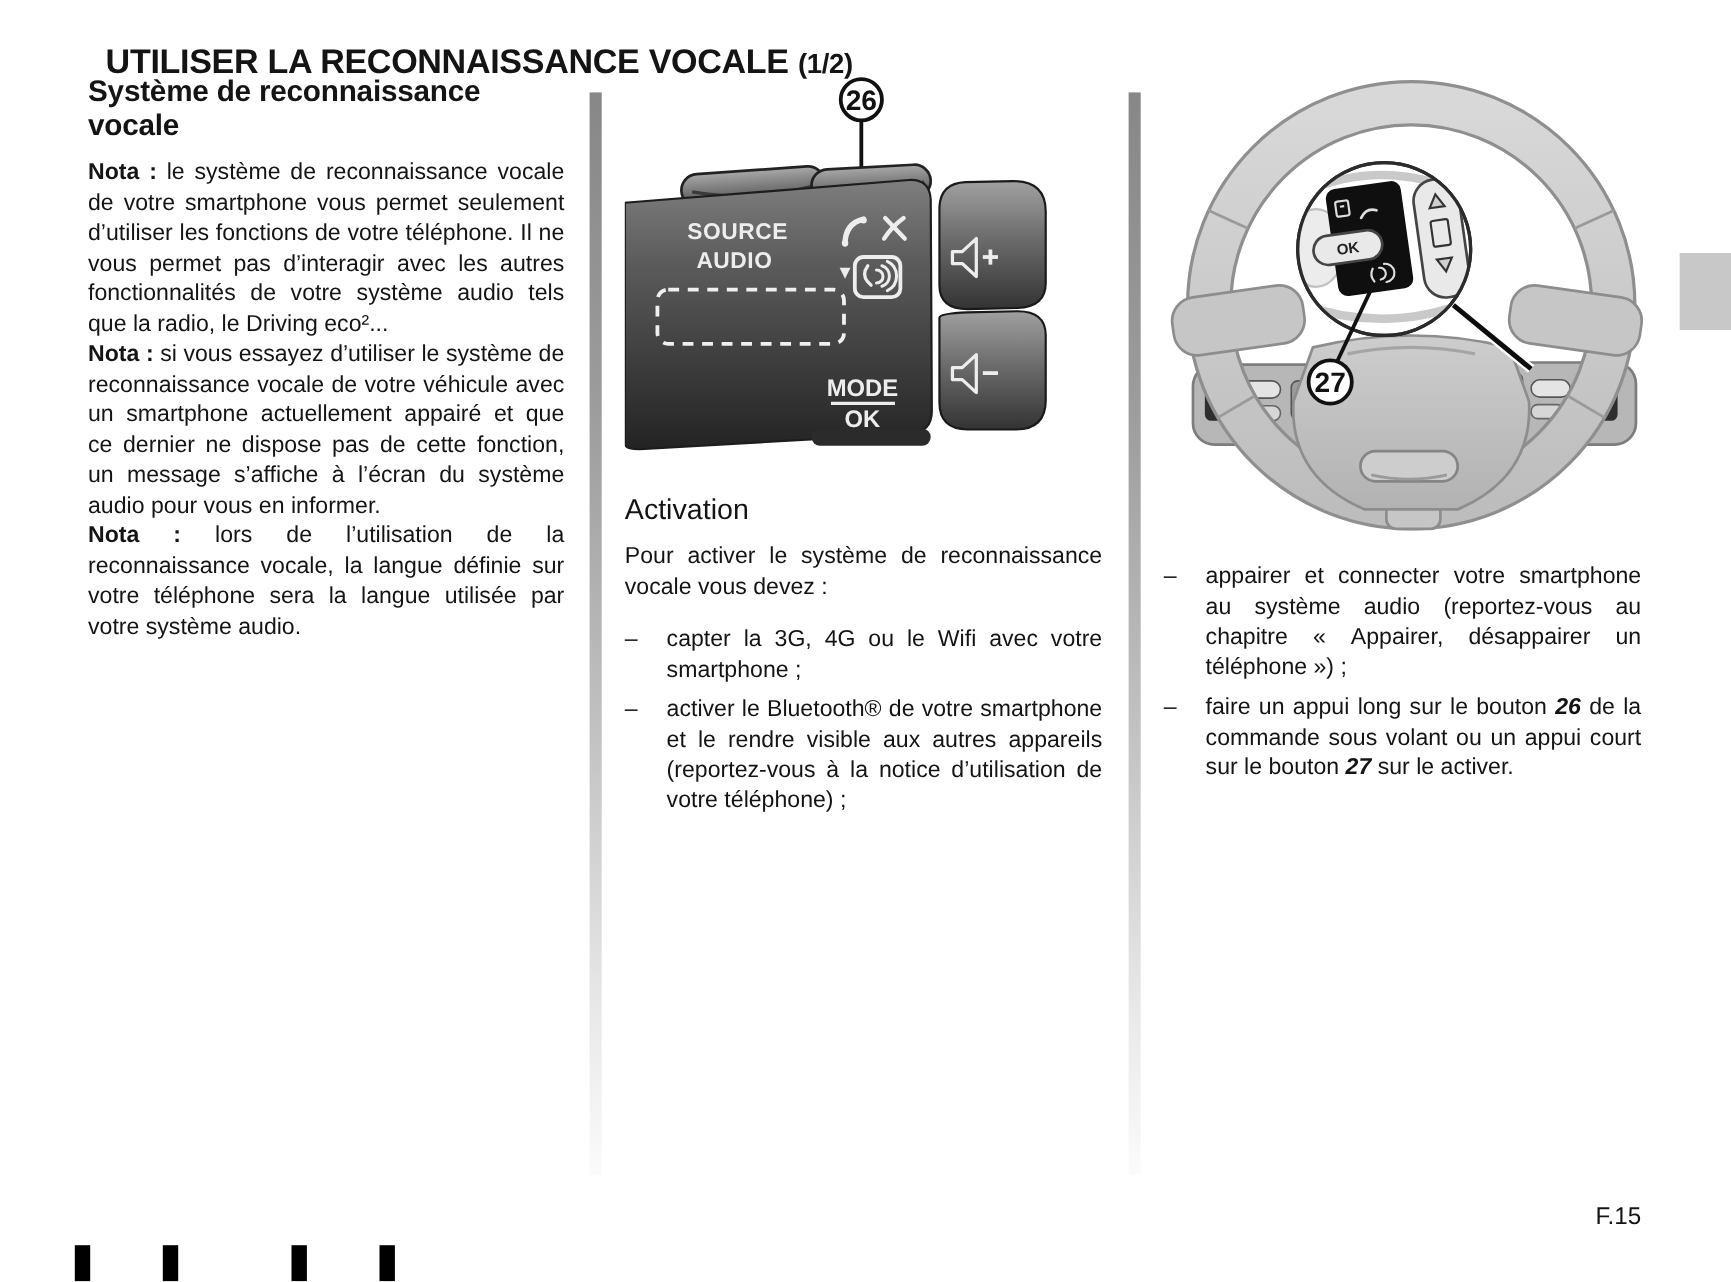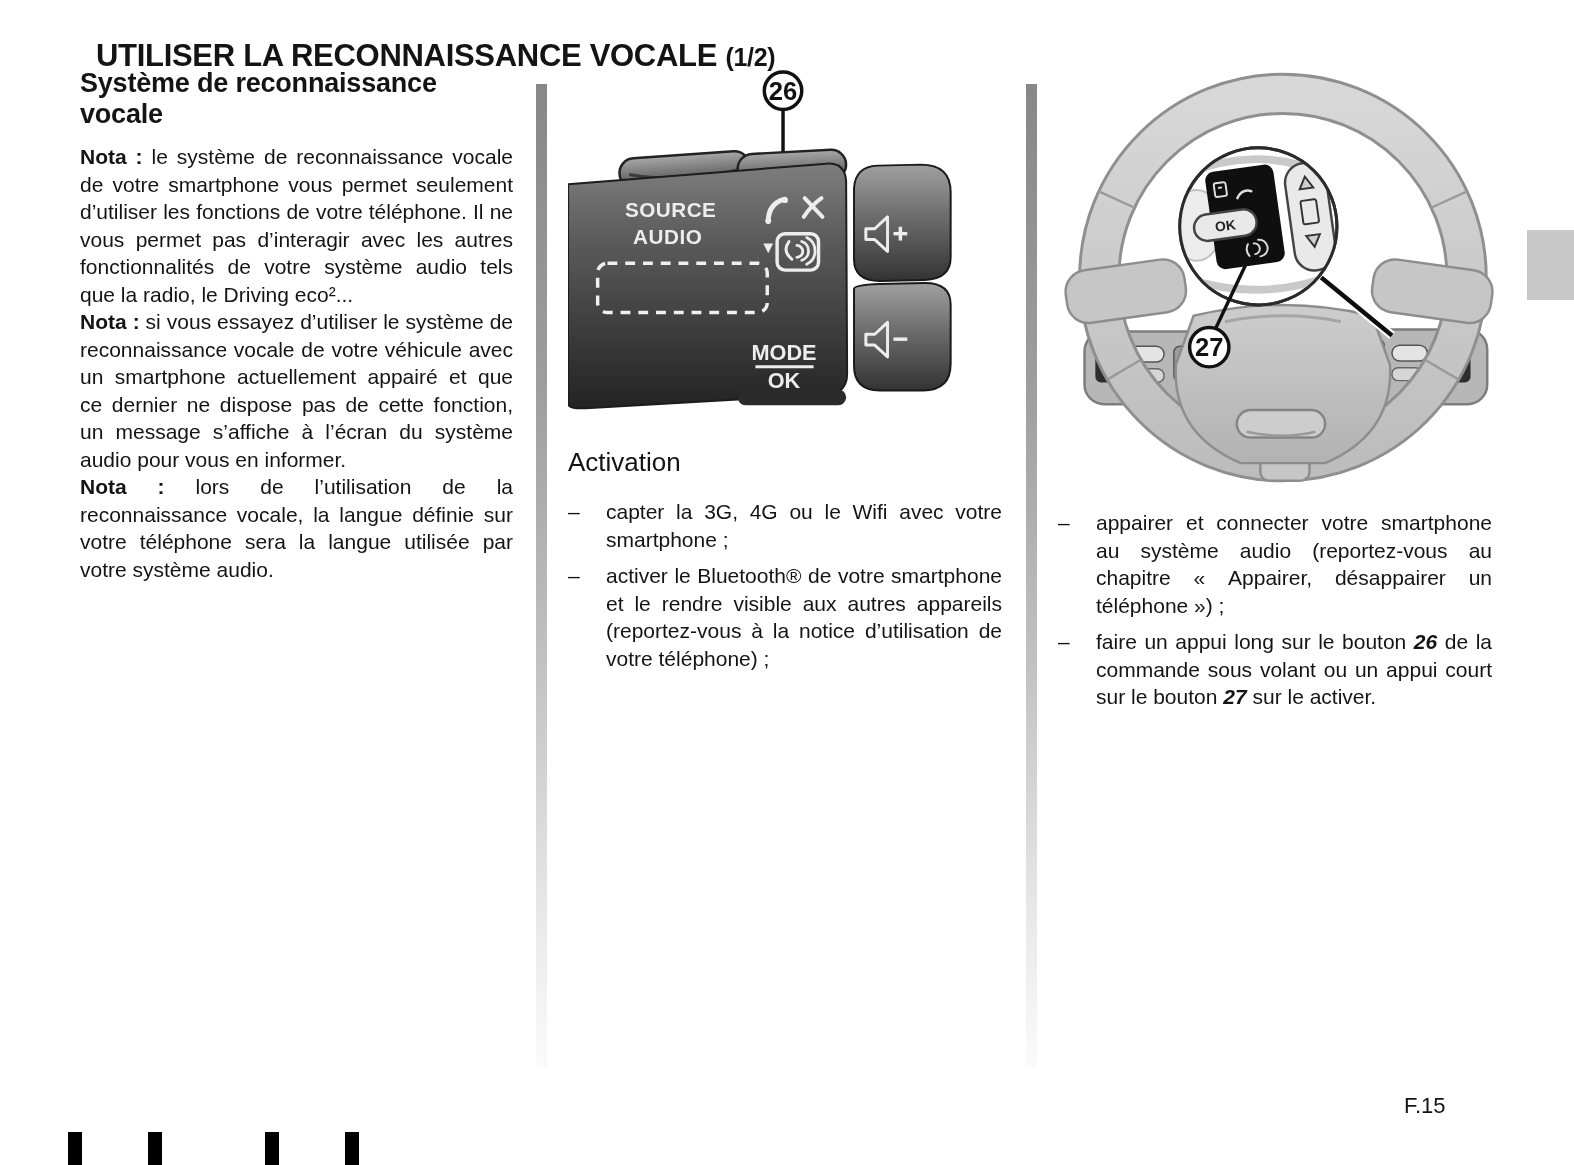--- a/index.html
+++ b/index.html
@@ -27,21 +27,21 @@
   .intro { margin-bottom:14px; }
   .mid-h { margin:82px 0 0 0; max-width:426px; }
   .mid-intro { margin-top:13px; }
   .bullet { display:flex; margin-top:9px; }
   .bullet.first { margin-top:20px; }
   .bullet .dash { flex:none; width:38px; font-size:21px; line-height:27.5px; }
   .bullet .btext { flex:1; }
   .ref { font-style:italic; }
   .closing { margin-top:22px; }
   .figure { margin:0; }
-  .pagenum { position:absolute; left:1404px; top:1093px; width:88px; font-size:22px; }
+  .pagenum { position:absolute; left:1404px; top:1093px; width:88px; text-align:right; font-size:22px; }
   .regbar { position:absolute; top:1132px; width:14px; height:33px; background:#000; }
   .rb1{left:68px;} .rb2{left:148px;} .rb3{left:265px;} .rb4{left:345px;}
   .side-tab { position:absolute; left:1527px; top:230px; width:47px; height:70px; background:#c8c8c8; }
   svg text { font-family:"Liberation Sans", sans-serif; }
 </style>
 </head>
 <body>
 
 <div class="page">
 
@@ -134,20 +134,21 @@
         <rect x="30" y="198" width="172" height="50" rx="10" fill="none" stroke="#f0f0f0" stroke-width="3.5" stroke-dasharray="10 8"></rect>
 
         <g fill="#ededed" font-weight="bold" font-size="22" text-anchor="middle">
           <text x="219" y="296">MODE</text>
           <line x1="190" y1="303" x2="249" y2="303" stroke="#ededed" stroke-width="3"></line>
           <text x="219" y="325">OK</text>
         </g>
       </svg>
     </div>
     <h3>Activation</h3>
+    <p class="jp mid-intro">Pour activer le système de reconnaissance vocale vous devez&nbsp;:</p>
     <div class="bullet first">
       <span class="dash">–</span>
       <span class="btext jp">capter la 3G, 4G ou le Wifi avec votre smartphone&nbsp;;</span>
     </div>
     <div class="bullet">
       <span class="dash">–</span>
       <span class="btext jp">activer le Bluetooth® de votre smartphone et le rendre visible aux autres appareils (reportez-vous à la notice d’utilisation de votre téléphone)&nbsp;;</span>
     </div>
   </section>
 

